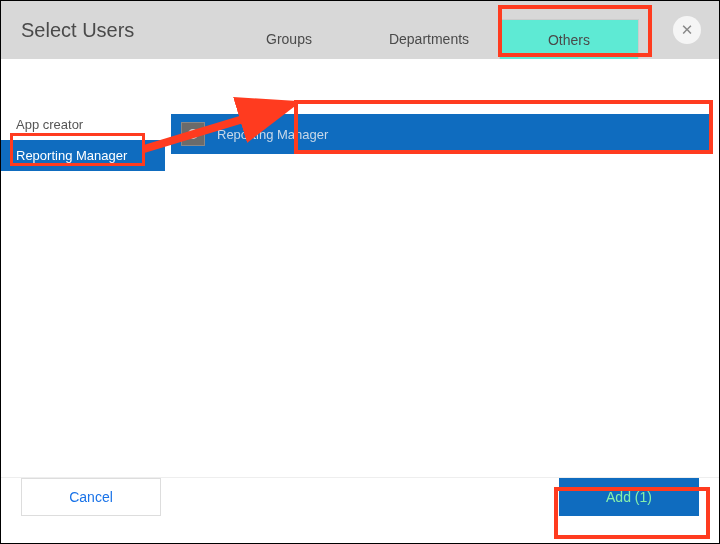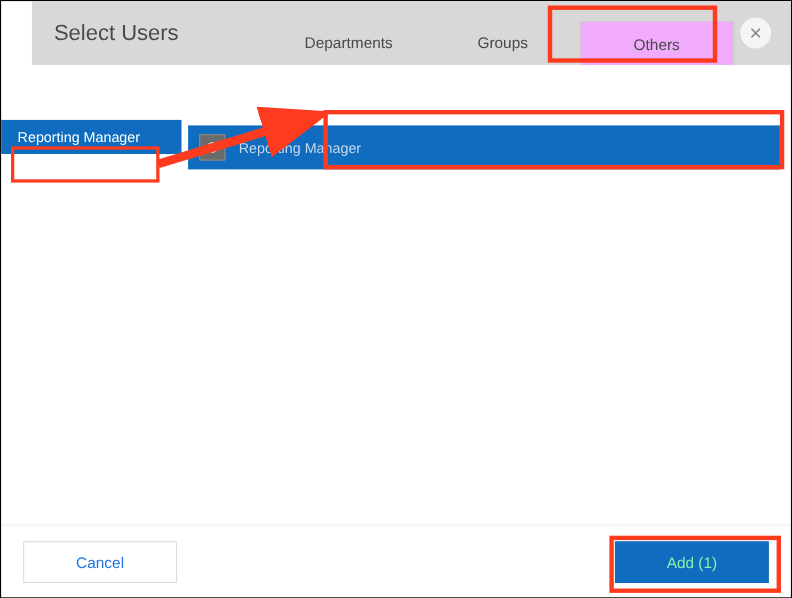--- a/index.html
+++ b/index.html
@@ -1,64 +1,67 @@
 <!DOCTYPE html>
 <html><head>
   <meta charset="utf-8">
   <style>
     * { box-sizing: border-box; margin: 0; padding: 0; font-family: -apple-system, BlinkMacSystemFont, "Segoe UI", Helvetica, Arial, sans-serif; }
     body { width: 720px; height: 544px; background: #fff; border: 1px solid #000; position: relative; overflow: hidden; }
 
-    .header { height: 58px; background: #d8d8d8; display: flex; align-items: center; padding: 5px 20px; position: relative; margin-left: 28px; }
+    .header { height: 58px; background: #d8d8d8; display: flex; align-items: center; padding: 5px 20px; position: relative; }
     .title { font-size: 20px; color: #4a4a4a; font-weight: 400; }
 
     .tabs { position: absolute; bottom: 0; left: 218px; display: flex; height: 40px; }
     .tab { width: 140px; display: flex; align-items: center; justify-content: center; font-size: 14px; color: #4a4a4a; cursor: pointer; border: 1px solid transparent; }
-    .tab.active { background: #f0abfc; border: 1px solid #ccc; border-bottom: none; }
+    .tab.active { background: #5eead4; border: 1px solid #ccc; border-bottom: none; }
 
     .close-btn { position: absolute; right: 18px; top: 15px; width: 28px; height: 28px; border-radius: 50%; background: #f5f5f5; display: flex; align-items: center; justify-content: center; cursor: pointer; color: #888; font-size: 15px; }
 
     .content { display: flex; height: 420px; }
 
     .sidebar { width: 165px; padding: 50px 0 0 0; border-right: 1px solid transparent; }
     .sidebar-item { padding: 8px 15px; font-size: 13px; color: #555; cursor: pointer; }
     .sidebar-item.selected { background: #0f6cbf; color: #fff; }
 
     .main-panel { flex: 1; padding: 55px 10px 0 5px; }
     .selected-item { background: #0f6cbf; height: 40px; display: flex; align-items: center; padding: 0 10px; color: #c8d8e8; font-size: 13px; }
     .checkbox-square { width: 24px; height: 24px; background: #6b6b6b; border: 1px solid #888; margin-right: 12px; display: flex; align-items: center; justify-content: center; }
     .checkbox-dot { width: 10px; height: 10px; background: #d0d0d0; border-radius: 50%; }
 
-    .footer { position: absolute; bottom: 0; left: 0; right: 0; height: 66px; border-top: 1px solid #eee; display: flex; align-items: center; justify-content: space-between; padding: 0 20px; }
+    .footer { position: absolute; bottom: 0; left: 0; right: 0; height: 66px; border-top: 1px solid #eee; display: flex; align-items: flex-start; justify-content: space-between; padding: 0 20px; }
     .btn { height: 38px; padding: 0 30px; display: flex; align-items: center; justify-content: center; font-size: 14px; cursor: pointer; }
     .btn-cancel { border: 1px solid #ddd; color: #1a73e8; background: #fff; width: 140px; }
     .btn-add { background: #0f6cbf; color: #86efac; width: 140px; border: none; }
 
     
     .hl { position: absolute; border: 4px solid #ff3b1f; pointer-events: none; }
     .hl-box { position: absolute; border: 3px solid #ff3b1f; pointer-events: none; }
     .arrow { position: absolute; pointer-events: none; }
   </style>
 </head>
 <body>
 
 <div class="header">
   <div class="title">Select Users</div>
   <div class="tabs">
+    <div class="tab">Groups</div>
     <div class="tab">Departments</div>
-    <div class="tab">Groups</div>
     <div class="tab active">Others</div>
   </div>
   <div class="close-btn">
     <span>✕</span>
   </div>
 </div>
 
 <div class="content">
   <div class="sidebar">
+    <div class="sidebar-item">
+      <span>App creator</span>
+    </div>
     <div class="sidebar-item selected">
       <span>Reporting Manager</span>
     </div>
   </div>
 
   <div class="main-panel">
     <div class="selected-item">
       <div class="checkbox-square">
         <div class="checkbox-dot"></div>
       </div>

